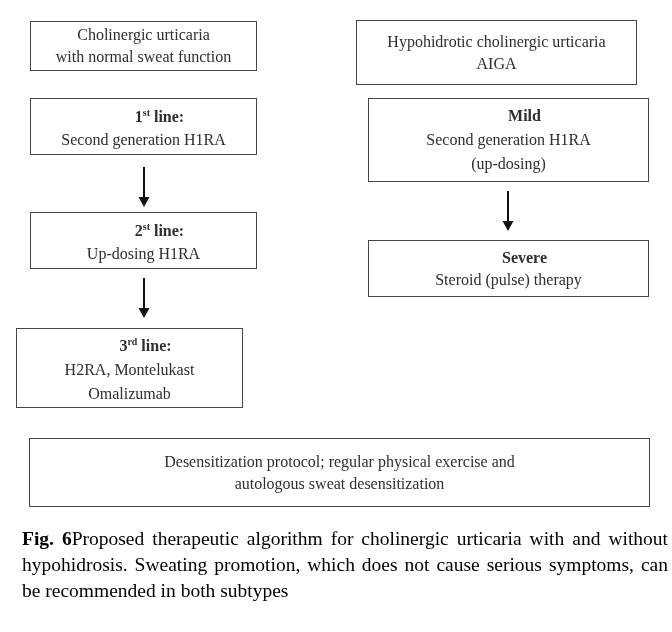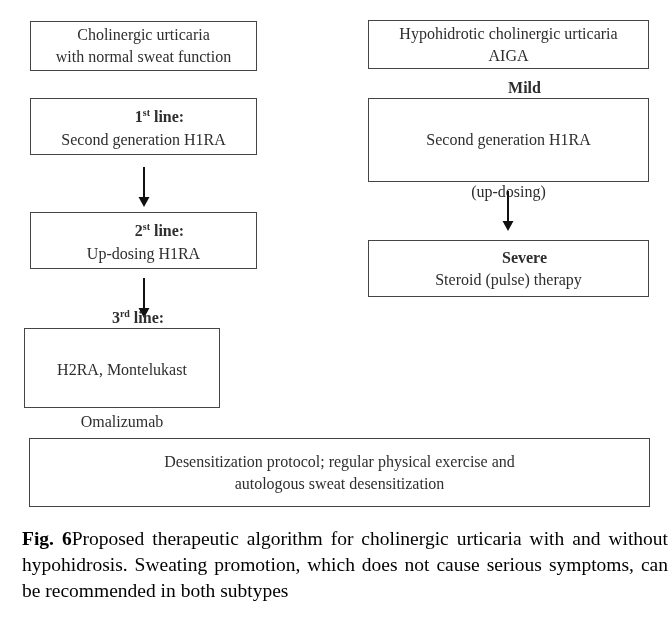--- a/index.html
+++ b/index.html
@@ -19,21 +19,21 @@
     flex-direction: column;
     align-items: center;
     justify-content: center;
     text-align: center;
     color: #2e2e2e;
     font-size: 16px;
     line-height: 22px;
     box-sizing: border-box;
     font-family: Liberation Serif, serif;
   }
-  .fbox.lh24 { line-height: 24px; gap: 28px; }
+  .fbox.lh24 { line-height: 24px; }
   .b { font-weight: bold; margin-left: 32px; }
   .fbox sup { font-size: 0.62em; font-weight: bold; }
   .arrow { position: absolute; }
   .caption {
     position: absolute;
     left: 22px;
     top: 526px;
     width: 646px;
     font-family: "Liberation Serif", serif;
     font-size: 19.5px;
@@ -66,27 +66,27 @@
   <div class="fbox" style="left:30px; top:212px; width:227px; height:57px;">
     <div class="b"><span>2</span><sup>st</sup><span> line:</span></div>
     <div>Up-dosing H1RA</div>
   </div>
 
   <svg class="arrow" style="left:135px; top:278px;" width="18" height="40" viewBox="0 0 18 40">
     <line x1="9" y1="0" x2="9" y2="31" stroke="#111111" stroke-width="2"></line>
     <polygon points="3.5,30 14.5,30 9,40" fill="#111111"></polygon>
   </svg>
 
-  <div class="fbox lh24" style="left:24px; top:328px; width:196px; height:80px;">
+  <div class="fbox lh24" style="left:16px; top:328px; width:227px; height:80px;">
     <div class="b"><span>3</span><sup>rd</sup><span> line:</span></div>
     <div>H2RA, Montelukast</div>
     <div>Omalizumab</div>
   </div>
 
-  <div class="fbox" style="left:368px; top:20px; width:281px; height:49px;">
+  <div class="fbox" style="left:356px; top:20px; width:281px; height:65px;">
     <div>Hypohidrotic cholinergic urticaria</div>
     <div>AIGA</div>
   </div>
 
   <div class="fbox lh24" style="left:368px; top:98px; width:281px; height:84px;">
     <div class="b">Mild</div>
     <div>Second generation H1RA</div>
     <div>(up-dosing)</div>
   </div>
 

